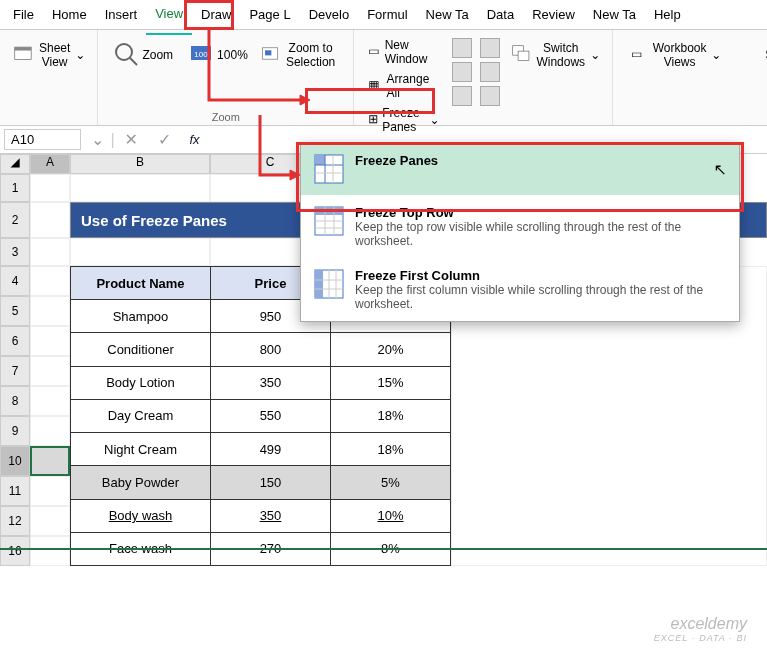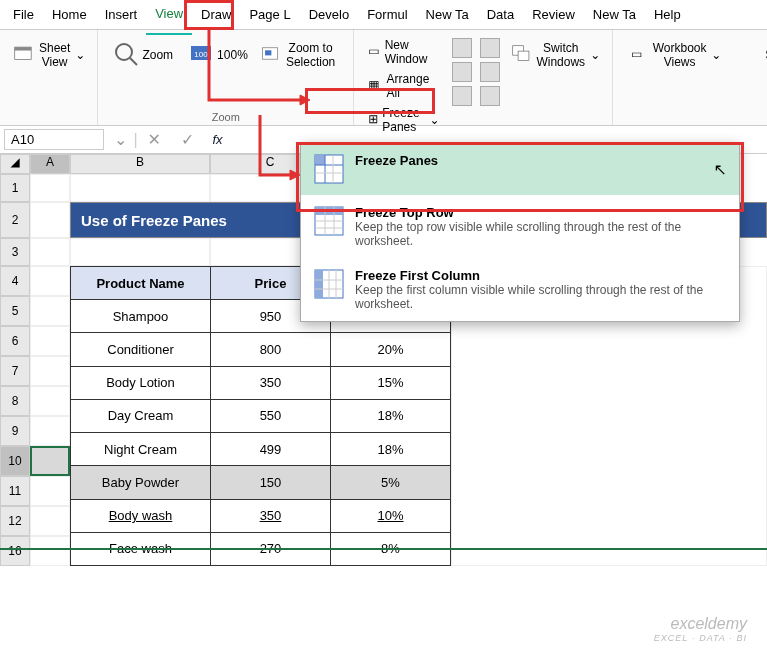--- a/index.html
+++ b/index.html
@@ -17,21 +17,21 @@
 .glabel { font-size: 11px; color: #666; margin-top: auto; }
 
 .smallbtns { display: flex; flex-direction: column; gap: 2px; padding: 2px 4px; }
 .smallbtn { display: flex; align-items: center; gap: 4px; font-size: 12px; padding: 2px 4px; cursor: pointer; }
 .smallbtn .sic { width: 16px; height: 16px; }
 
 .iconcol { display: flex; flex-direction: column; gap: 4px; padding: 4px; }
 .iconcol div { width: 20px; height: 20px; background: #ddd; border: 1px solid #aaa; }
 
 .namebox-row { display: flex; align-items: center; height: 28px; border-bottom: 1px solid #ccc; }
-.namebox { width: 100px; border: 1px solid #ccc; padding: 2px 6px; font-size: 13px; margin: 0 4px; }
+.namebox { width: 77px; border: 1px solid #ccc; padding: 2px 6px; font-size: 13px; margin: 0 4px; }
 .fx { font-style: italic; font-size: 13px; color: #0f172a; margin-left: 8px; }
 
 .grid { position: relative; }
 .colheads { display: flex; height: 20px; }
 .rowhead { width: 30px; background: #e8e8e8; border: 1px solid #ccc; text-align: center; font-size: 12px; }
 .colhead { background: #e8e8e8; border: 1px solid #ccc; text-align: center; font-size: 12px; }
 .c-a { width: 40px; } .c-b { width: 140px; } .c-c { width: 120px; } .c-d { width: 120px; } .c-e { width: 120px; }
 .row { display: flex; height: 28px; }
 .row .rowhead { display: flex; align-items: center; justify-content: center; }
 .cell { border: 1px solid #eee; }

